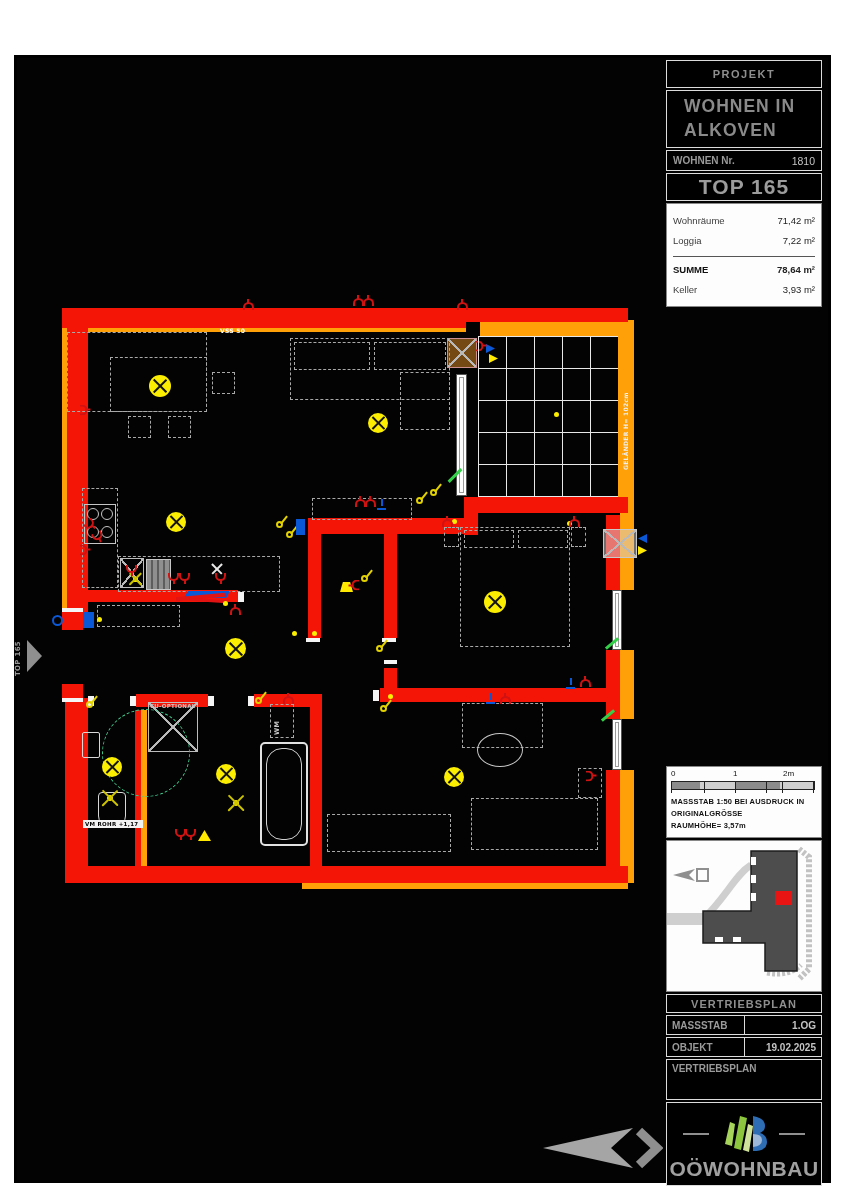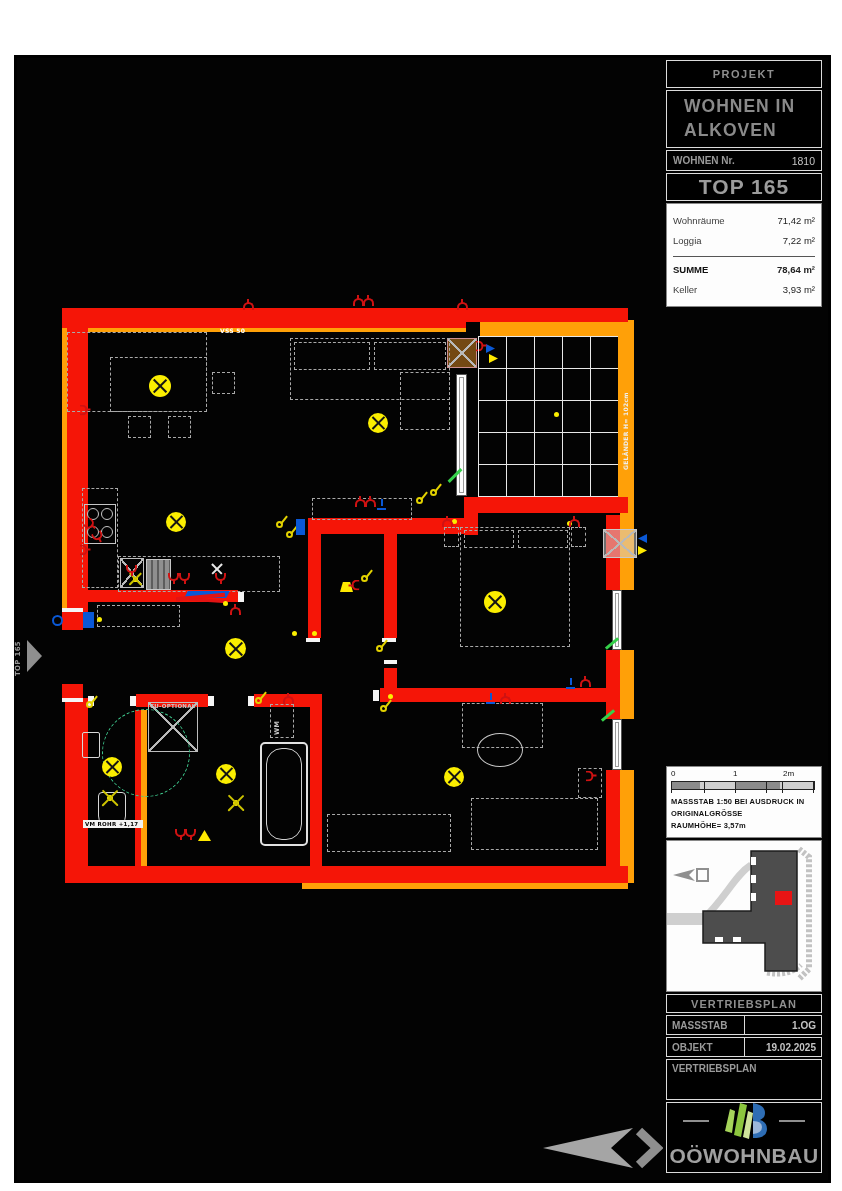--- a/index.html
+++ b/index.html
@@ -372,21 +372,21 @@
         <div class="cellrow">
           <div class="lc">OBJEKT</div>
           <div class="vc">19.02.2025</div>
         </div>
       </div>
 
       <div class="sb" style="top:999px;height:41px">
         <div class="unters">VERTRIEBSPLAN</div>
       </div>
 
-      <div class="sb logobox" style="top:1042px;height:71px">
+      <div class="sb logobox" style="top:1042px;height:84px">
         <div class="markrow">
           <div class="markline"></div>
           <svg width="62" height="44" viewBox="0 0 62 44">
             <polygon points="12,32 17,10 22,12 19,34" fill="#a6d45a"></polygon>
             <polygon points="21,36 27,4 34,6 28,38" fill="#8cc63e"></polygon>
             <polygon points="30,38 35,12 40,14 36,40" fill="#cfe49a"></polygon>
             <path d="M40,4 q12,2 12,10 q0,5 -5,7 q7,2 7,9 q0,9 -14,9 z" fill="#2e6db4"></path>
             <path d="M40,22 q9,0 9,6 q0,6 -9,7 z" fill="#9db8d9"></path>
           </svg>
           <div class="markline"></div>

